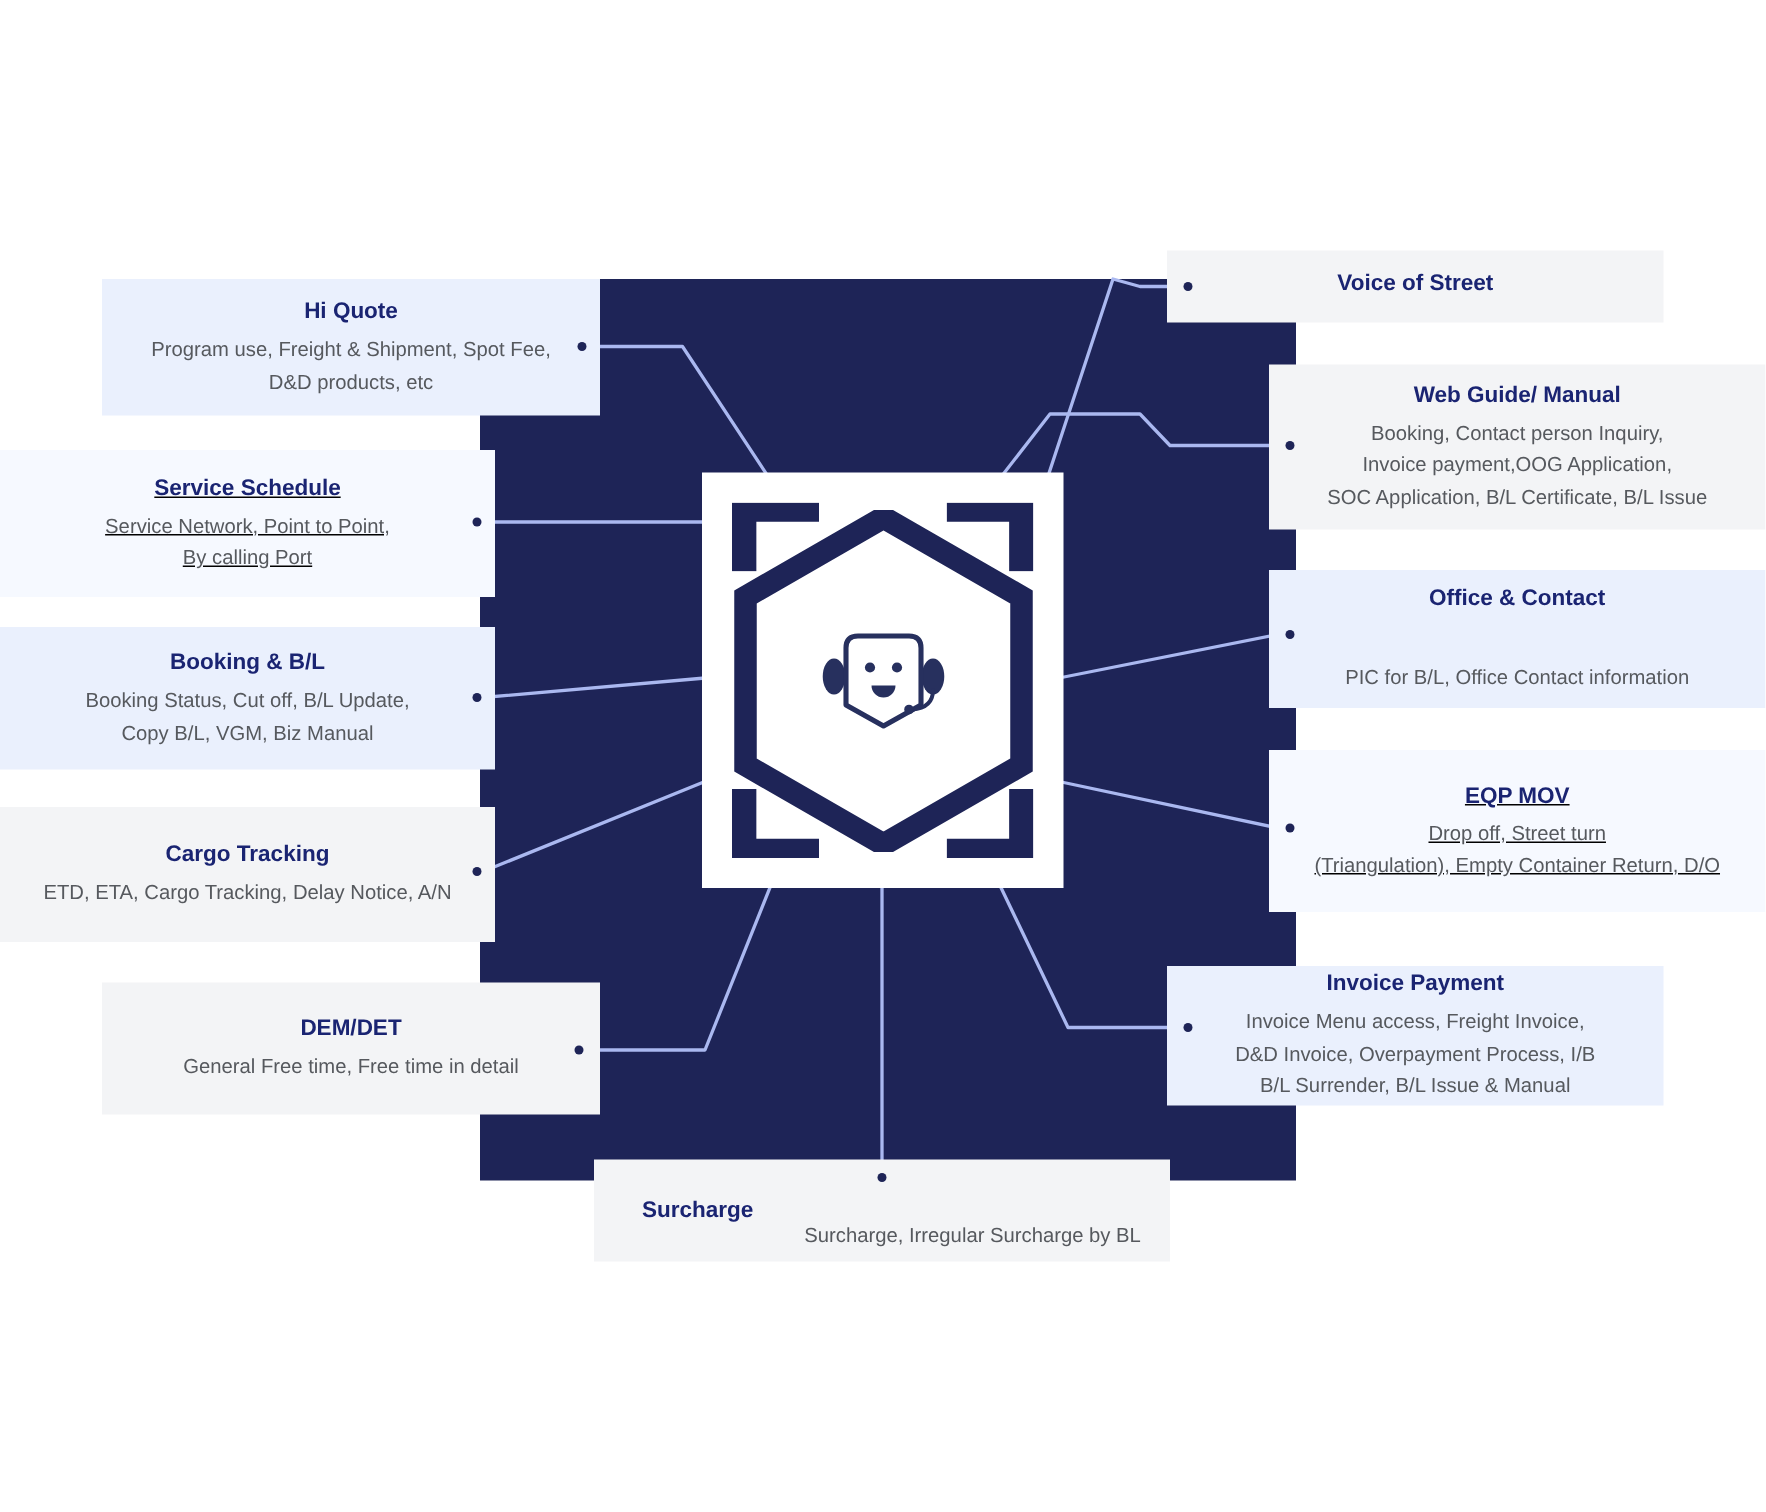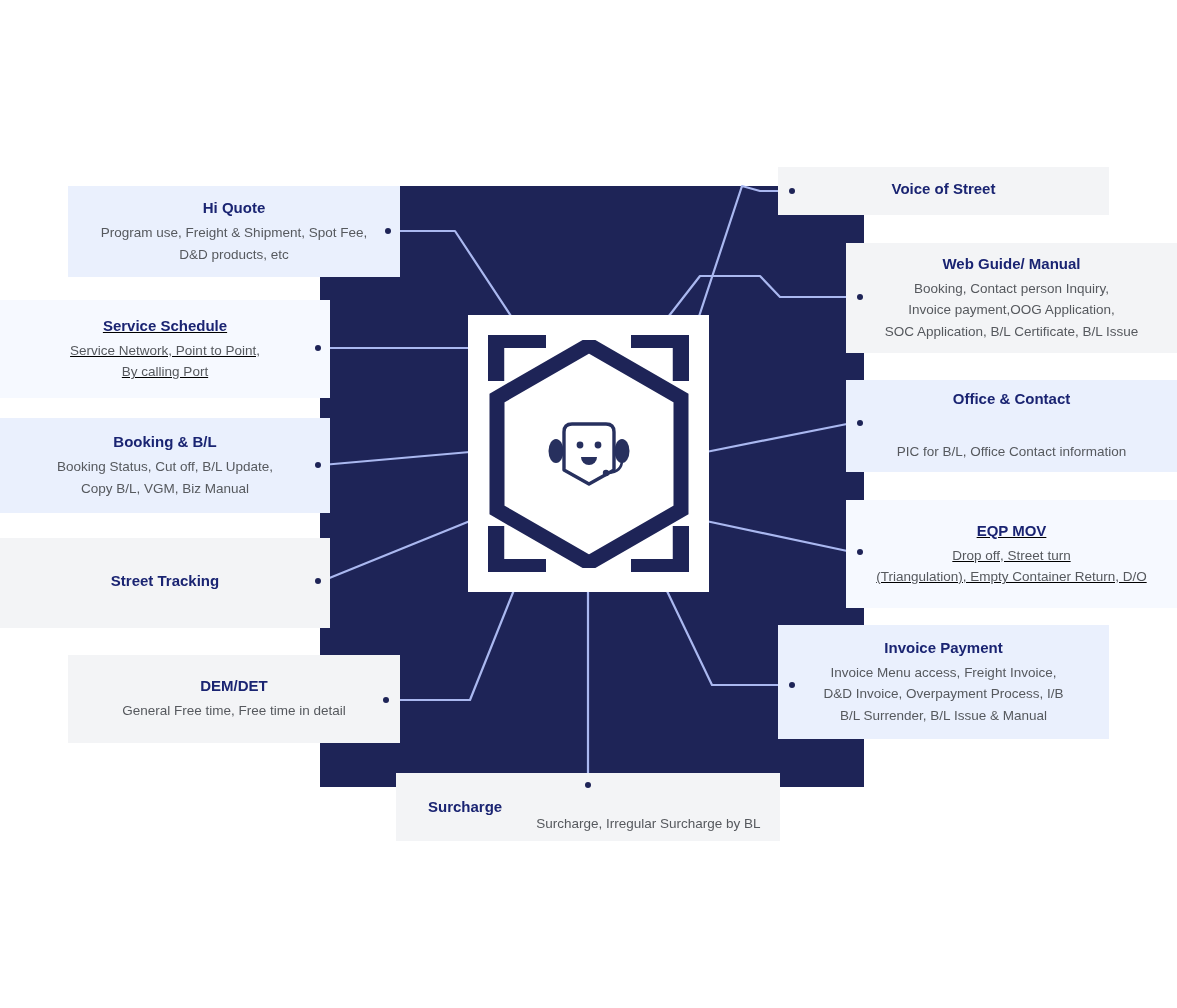--- a/index.html
+++ b/index.html
@@ -175,21 +175,22 @@
   <div class="bullet" style="left:315px; top:345px;"></div>
 
   <div class="card t-blue" style="left:0px; top:418px; width:330px; height:95px;">
     <div class="title">Booking &amp; B/L</div>
     <div class="desc">Booking Status, Cut off, B/L Update,
 Copy B/L, VGM, Biz Manual</div>
   </div>
   <div class="bullet" style="left:315px; top:462px;"></div>
 
   <div class="card t-gray" style="left:0px; top:538px; width:330px; height:90px;">
-    <div class="title">Street Tracking</div>
+    <div class="title">Cargo Tracking</div>
+    <div class="desc">ETD, ETA, Cargo Tracking, Delay Notice, A/N</div>
   </div>
   <div class="bullet" style="left:315px; top:578px;"></div>
 
   <div class="card t-gray" style="left:68px; top:655px; width:332px; height:88px;">
     <div class="title">DEM/DET</div>
     <div class="desc">General Free time, Free time in detail</div>
   </div>
   <div class="bullet" style="left:383px; top:697px;"></div>
 
   <div class="card t-gray" style="left:778px; top:167px; width:331px; height:48px;">
@@ -211,21 +212,21 @@
   </div>
   <div class="bullet" style="left:857px; top:420px;"></div>
 
   <div class="card t-pale" style="left:846px; top:500px; width:331px; height:108px;">
     <div class="title">EQP MOV</div>
     <div class="desc">Drop off, Street turn
 (Triangulation), Empty Container Return, D/O</div>
   </div>
   <div class="bullet" style="left:857px; top:549px;"></div>
 
-  <div class="card t-blue" style="left:778px; top:625px; width:331px; height:114px;">
+  <div class="card t-blue" style="left:778px; top:644px; width:331px; height:93px;">
     <div class="title">Invoice Payment</div>
     <div class="desc">Invoice Menu access, Freight Invoice,
 D&amp;D Invoice, Overpayment Process, I/B
 B/L Surrender, B/L Issue &amp; Manual</div>
   </div>
   <div class="bullet" style="left:789px; top:682px;"></div>
 
   <div class="card t-gray one-line" style="left:396px; top:773px; width:384px; height:68px; padding-left:32px;">
     <div class="title">Surcharge</div>
     <div class="desc">Surcharge, Irregular Surcharge by BL</div>

